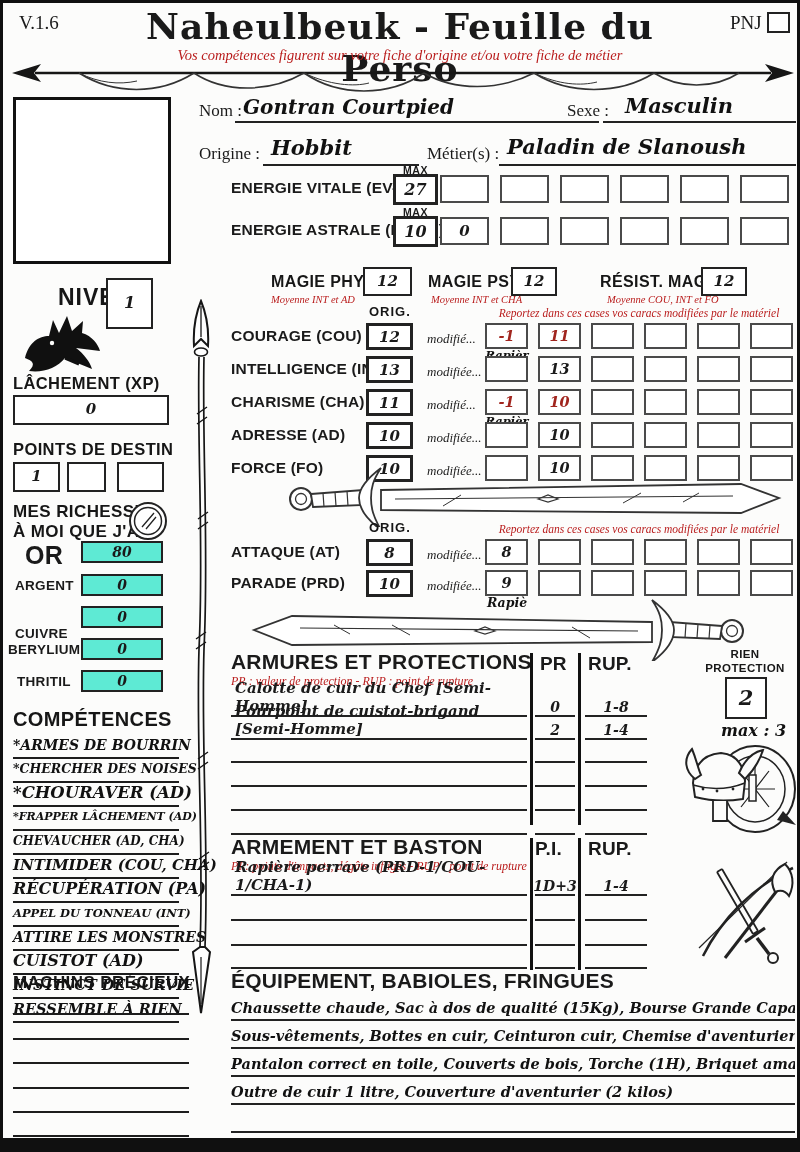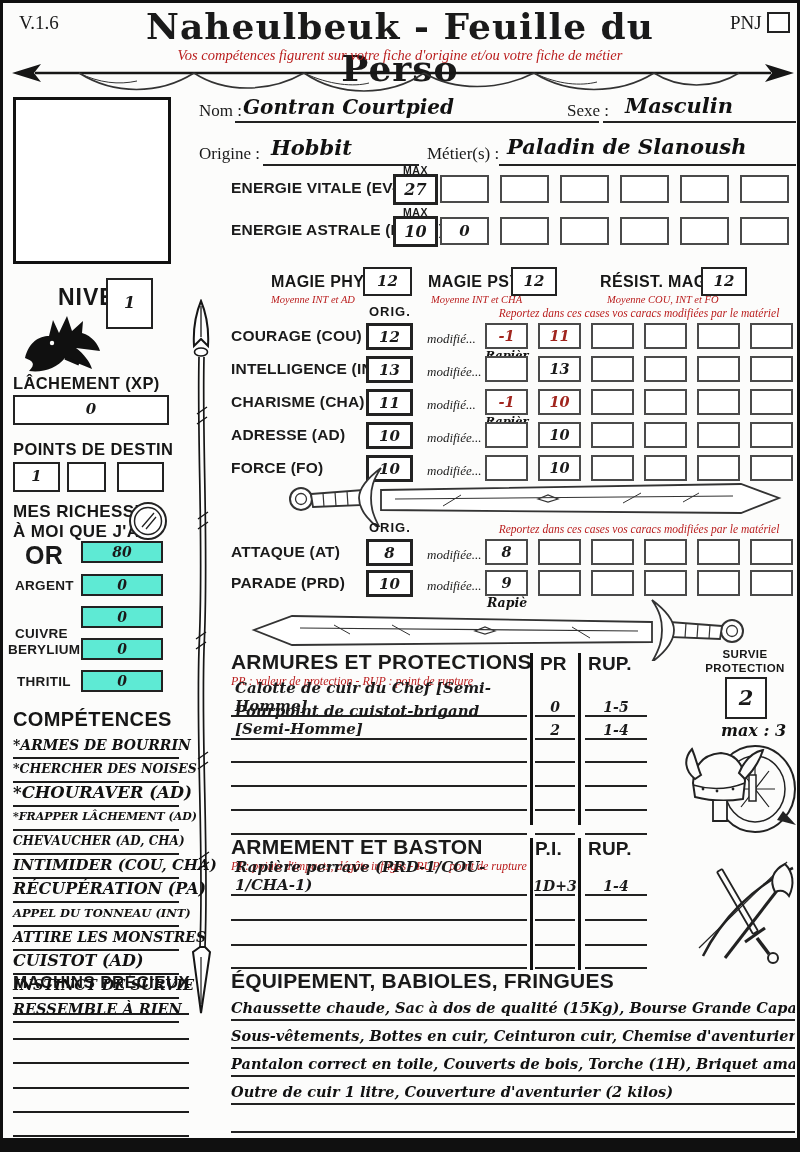--- a/index.html
+++ b/index.html
@@ -347,21 +347,21 @@
   <div class="sec-title" style="left:228px;top:647px;">ARMURES ET PROTECTIONS</div>
   <div class="abs serit" style="left:228px;top:671px;font-size:12px;">PR : valeur de protection - RUP : point de rupture</div>
   <div class="colhdr" style="left:537px;top:650px;">PR</div>
   <div class="colhdr" style="left:585px;top:650px;">RUP.</div>
   <div class="vdiv" style="left:527px;top:650px;height:172px;"></div>
   <div class="vdiv" style="left:575px;top:650px;height:172px;"></div>
 
   <div class="row" style="top:690px;height:24px">
     <span class="cellline tname">Calotte de cuir du Chef [Semi-Homme]</span>
     <span class="cellline tpr">0</span>
-    <span class="cellline trup">1-5</span>
+    <span class="cellline trup">1-8</span>
   </div>
   <div class="row" style="top:715px;height:22px">
     <span class="cellline tname">Pourpoint de cuistot-brigand [Semi-Homme]</span>
     <span class="cellline tpr">2</span>
     <span class="cellline trup">1-4</span>
   </div>
   <div class="row" style="top:738px;height:22px">
     <span class="cellline tname"></span>
     <span class="cellline tpr"></span>
     <span class="cellline trup"></span>
@@ -376,21 +376,21 @@
     <span class="cellline tpr"></span>
     <span class="cellline trup"></span>
   </div>
   <div class="row" style="top:810px;height:22px">
     <span class="cellline tname"></span>
     <span class="cellline tpr"></span>
     <span class="cellline trup"></span>
   </div>
 
   <div class="abs lbl" style="left:690px;top:645px;width:104px;text-align:center;font-size:11.5px;line-height:1.2;">
-    <span>SURVIE</span><br>
+    <span>RIEN</span><br>
     <span>PROTECTION</span>
   </div>
   <div class="box" style="left:722px;top:674px;width:42px;height:42px;border-width:2.5px;border-color:#222;font-size:21px;line-height:37px;">2</div>
   <div class="abs hand" style="left:718px;top:718px;font-size:16px;">max : 3</div>
 
   <div class="abs" style="left:680px;top:738px;">
     <svg width="116" height="94" viewBox="0 0 116 94">
       <ellipse cx="72" cy="48" rx="40" ry="43" fill="#fcfcfb" stroke="#222" stroke-width="2"></ellipse>
       <ellipse cx="72" cy="48" rx="30" ry="33" fill="none" stroke="#222" stroke-width="1.5"></ellipse>
       <path d="M100,70 L113,84 L94,79 Z" fill="#222"></path>

